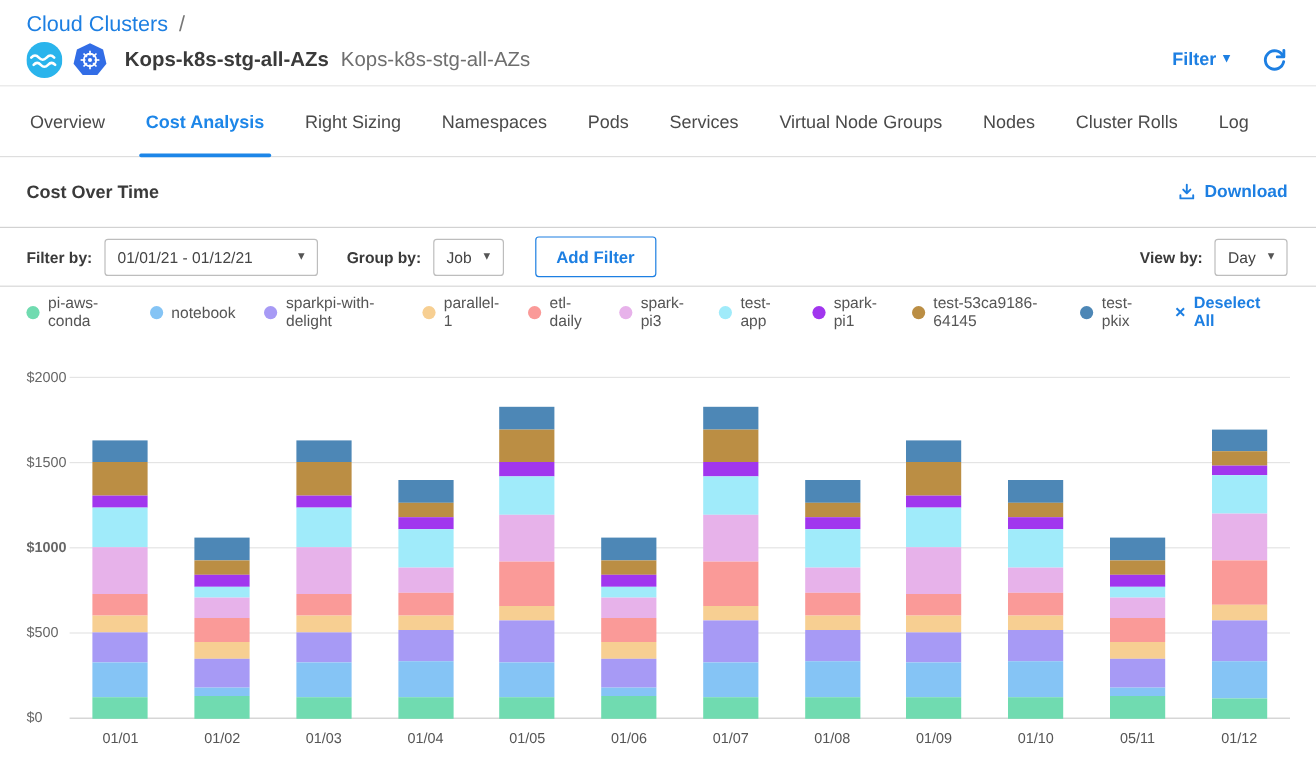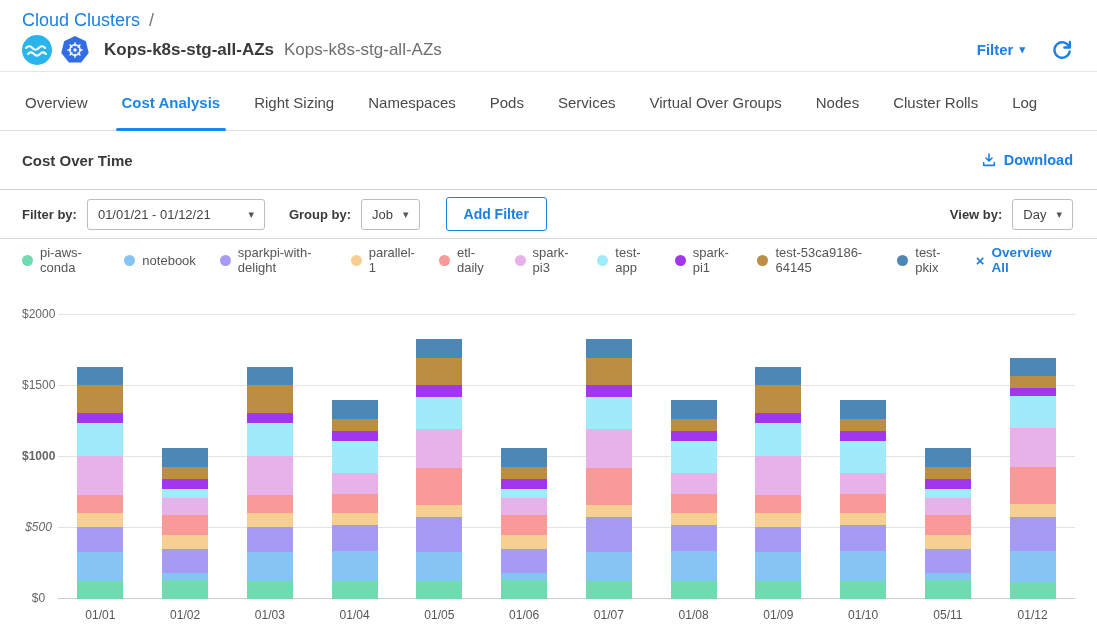--- a/index.html
+++ b/index.html
@@ -58,21 +58,21 @@
   .dot { width:11px; height:11px; border-radius:50%; flex:0 0 auto; }
   .deselect-all { margin-left:auto; display:flex; align-items:center; gap:7px; color:#1d7fe2;
                   font-size:13.5px; font-weight:bold; cursor:pointer; margin-right:18px; }
   .deselect-x { font-size:15px; font-weight:bold; line-height:1; }
 
   
   .chart-wrapper { position:relative; height:349px; margin:0 22px; }
   .plot-area { position:absolute; left:36px; right:0; top:34px; bottom:31px; }
   .gridline { position:absolute; left:0; right:0; height:1px; background:#e4e4e4; }
   .gridline.baseline { background:#cccccc; }
-  .ytick { position:absolute; left:0; width:33px; text-align:center; font-size:12px;
+  .ytick { position:absolute; left:0; width:33px; text-align:left; font-size:12px;
            color:#666; }
   .bar-slots { position:absolute; left:0; right:0; top:0; bottom:0; display:flex; }
   .bar-slot { flex:1; display:flex; align-items:flex-end; justify-content:center; }
   .bar { width:46px; display:flex; flex-direction:column-reverse; }
   .bar-seg { width:100%; }
   .xlabels { position:absolute; left:36px; right:0; bottom:8px; display:flex; }
   .xlabel { flex:1; text-align:center; font-size:12px; color:#555; }
 </style>
 </head>
 <body>
@@ -117,21 +117,21 @@
   </div>
 </div>
 
 <div class="tabs">
     <div class="tab">Overview</div>
     <div class="tab active">Cost Analysis</div>
     <div class="tab">Right Sizing</div>
     <div class="tab">Namespaces</div>
     <div class="tab">Pods</div>
     <div class="tab">Services</div>
-    <div class="tab">Virtual Over Groups</div>
+    <div class="tab">Virtual Node Groups</div>
     <div class="tab">Nodes</div>
     <div class="tab">Cluster Rolls</div>
     <div class="tab">Log</div>
   </div>
 
 <div class="section-header">
   <span class="section-title">Cost Over Time</span>
   <div class="download">
     <svg width="16" height="16" viewBox="0 0 24 24">
       <path d="M12 3 V13 M7.5 9 L12 13.5 L16.5 9" fill="none" stroke="#1d7fe2" stroke-width="2.4" stroke-linecap="round" stroke-linejoin="round"></path>
@@ -199,21 +199,21 @@
     <div class="legend-item">
       <span class="dot" style="background: rgb(187, 142, 68);"></span>
       <span>test-53ca9186-64145</span>
     </div>
     <div class="legend-item">
       <span class="dot" style="background: rgb(77, 135, 182);"></span>
       <span>test-pkix</span>
     </div>
     <div class="deselect-all">
     <span class="deselect-x">×</span>
-    <span>Overview All</span>
+    <span>Deselect All</span>
   </div>
 </div>
 
 <div class="chart-wrapper">
   <div class="plot-area">
       <div class="gridline baseline" style="bottom: 0px;"></div>
       <div class="gridline" style="bottom: 71px;"></div>
       <div class="gridline" style="bottom: 142px;"></div>
       <div class="gridline" style="bottom: 213px;"></div>
       <div class="gridline" style="bottom: 284px;"></div>
@@ -396,17 +396,17 @@
       <div class="xlabel">01/05</div>
       <div class="xlabel">01/06</div>
       <div class="xlabel">01/07</div>
       <div class="xlabel">01/08</div>
       <div class="xlabel">01/09</div>
       <div class="xlabel">01/10</div>
       <div class="xlabel">05/11</div>
       <div class="xlabel">01/12</div>
     </div>
 <div class="ytick" style="top: 310px;">$0</div>
-    <div class="ytick" style="top: 239px; font-style: italic;">$500</div>
+    <div class="ytick" style="top: 239px;">$500</div>
     <div class="ytick" style="top: 168px; font-weight: bold;">$1000</div>
     <div class="ytick" style="top: 97px;">$1500</div>
     <div class="ytick" style="top: 26px;">$2000</div>
   </div>
 
 </body></html>

